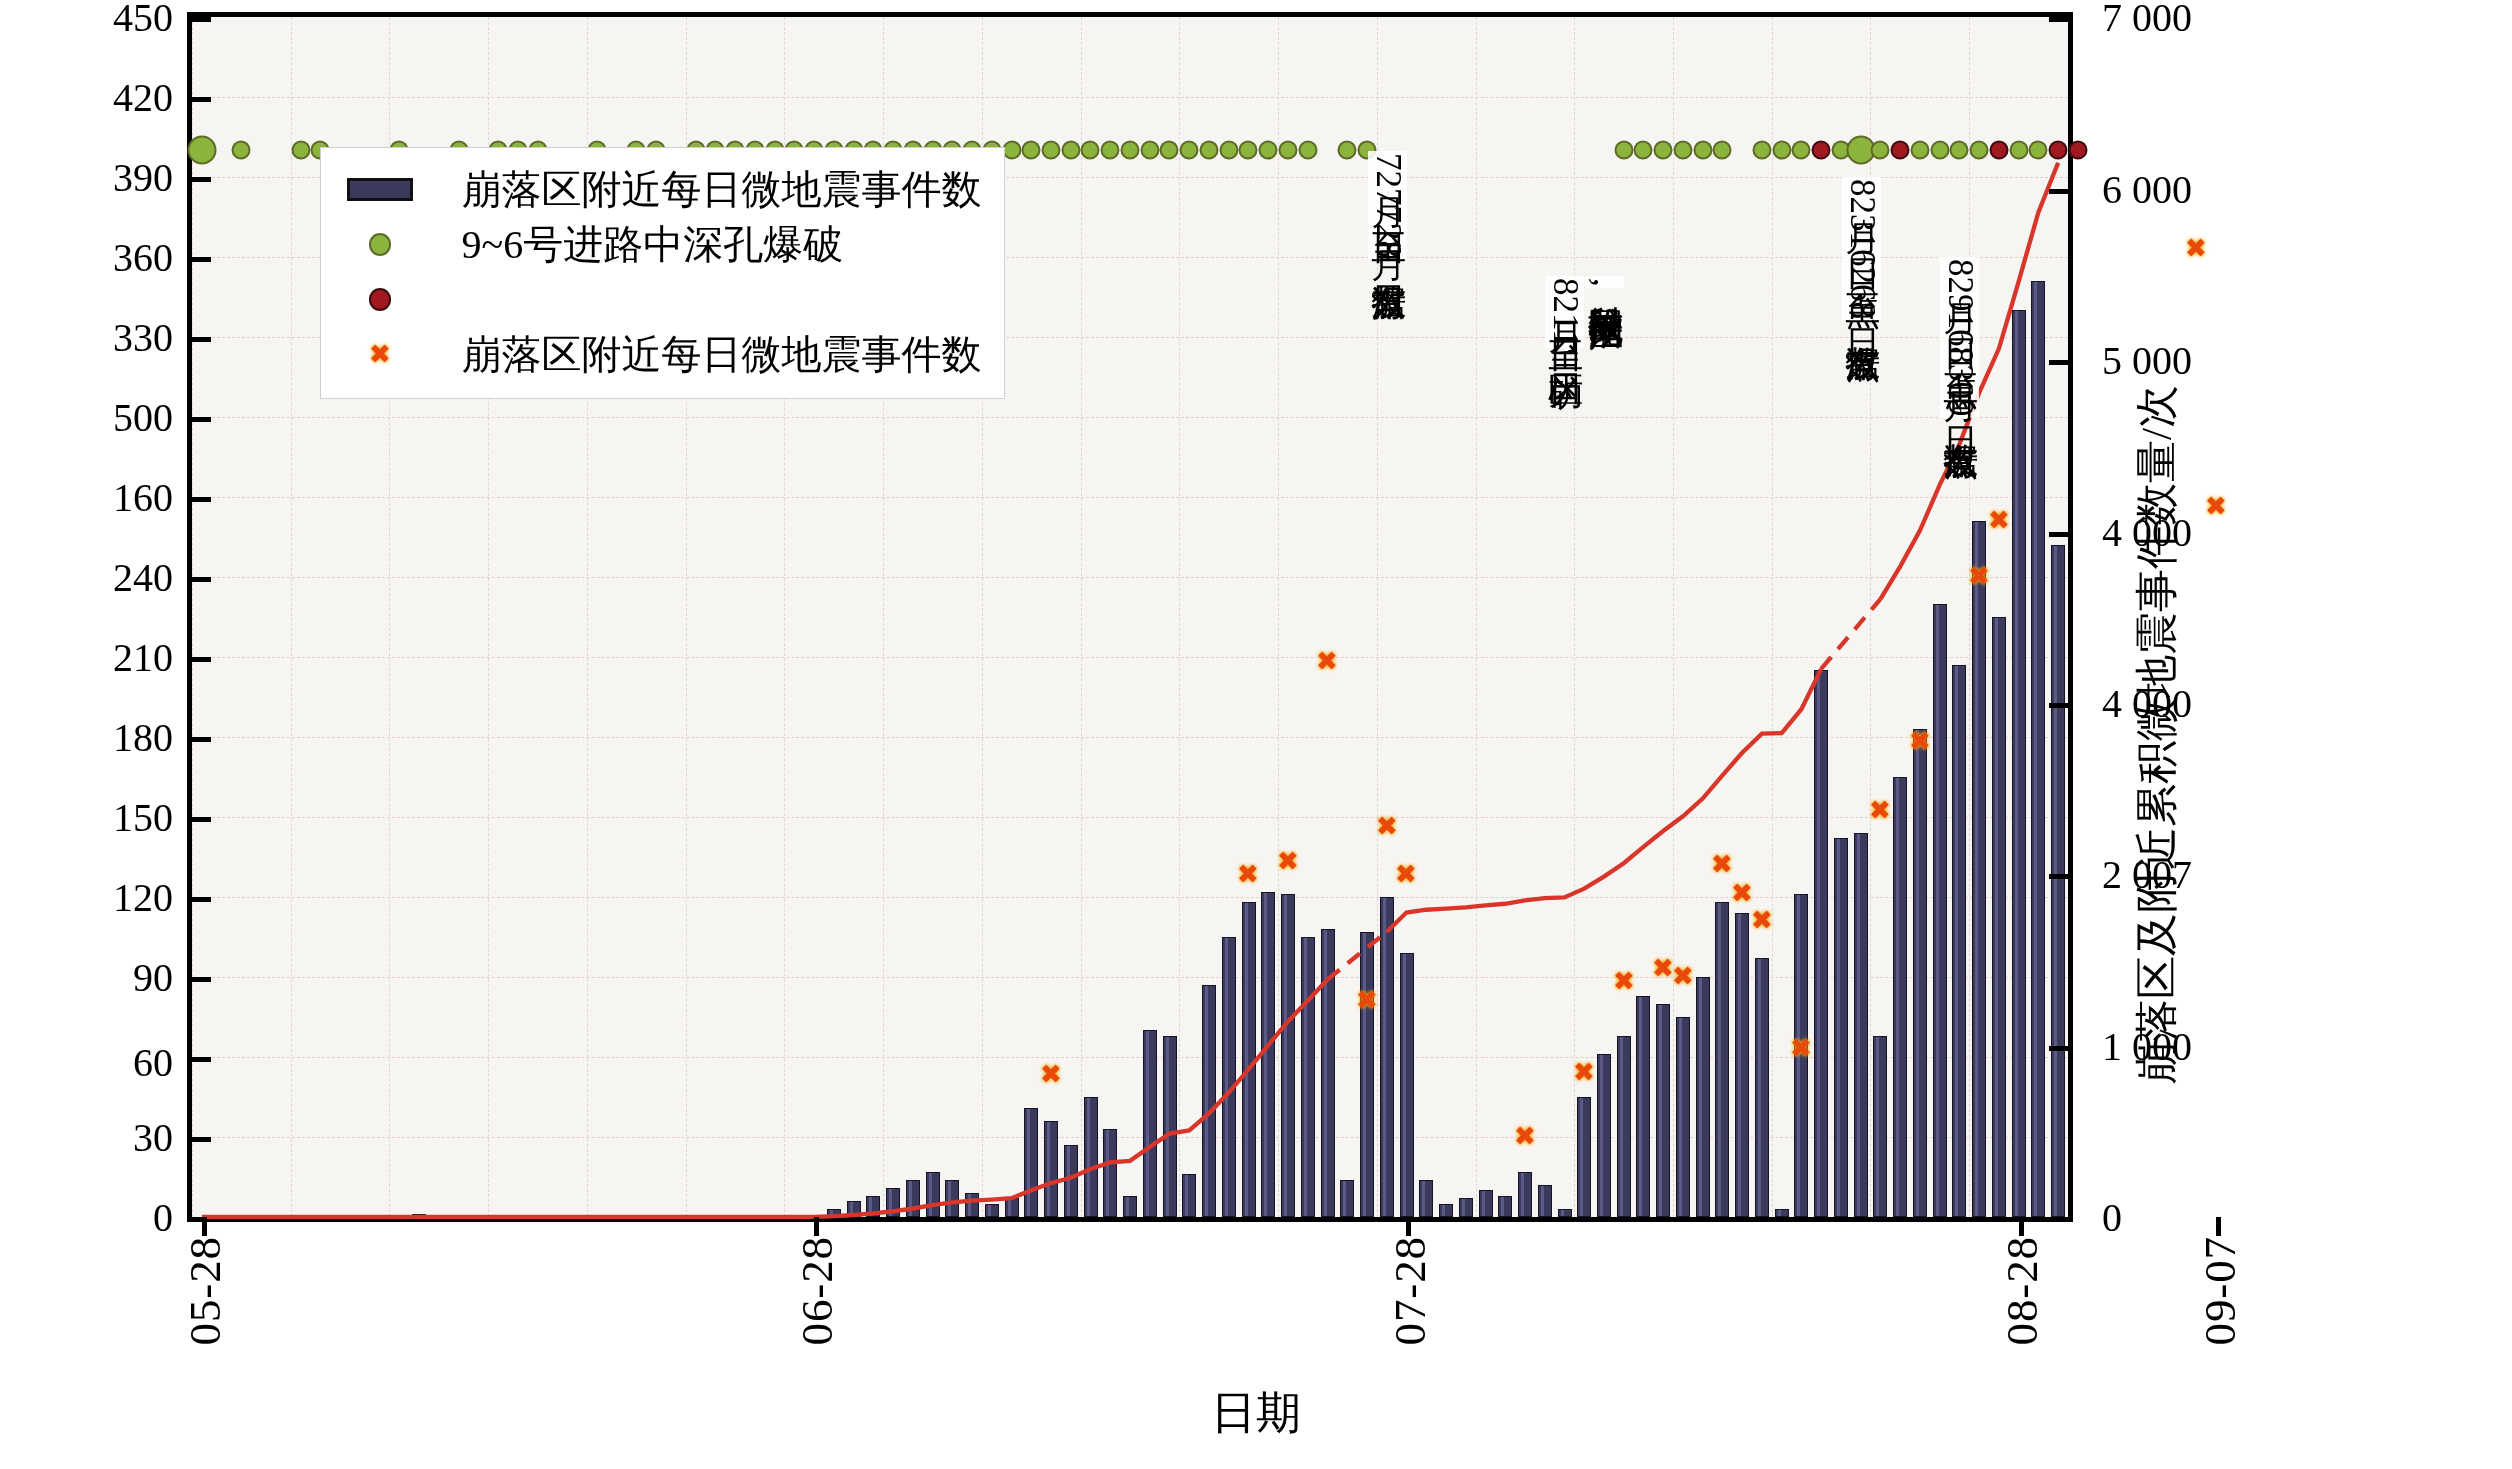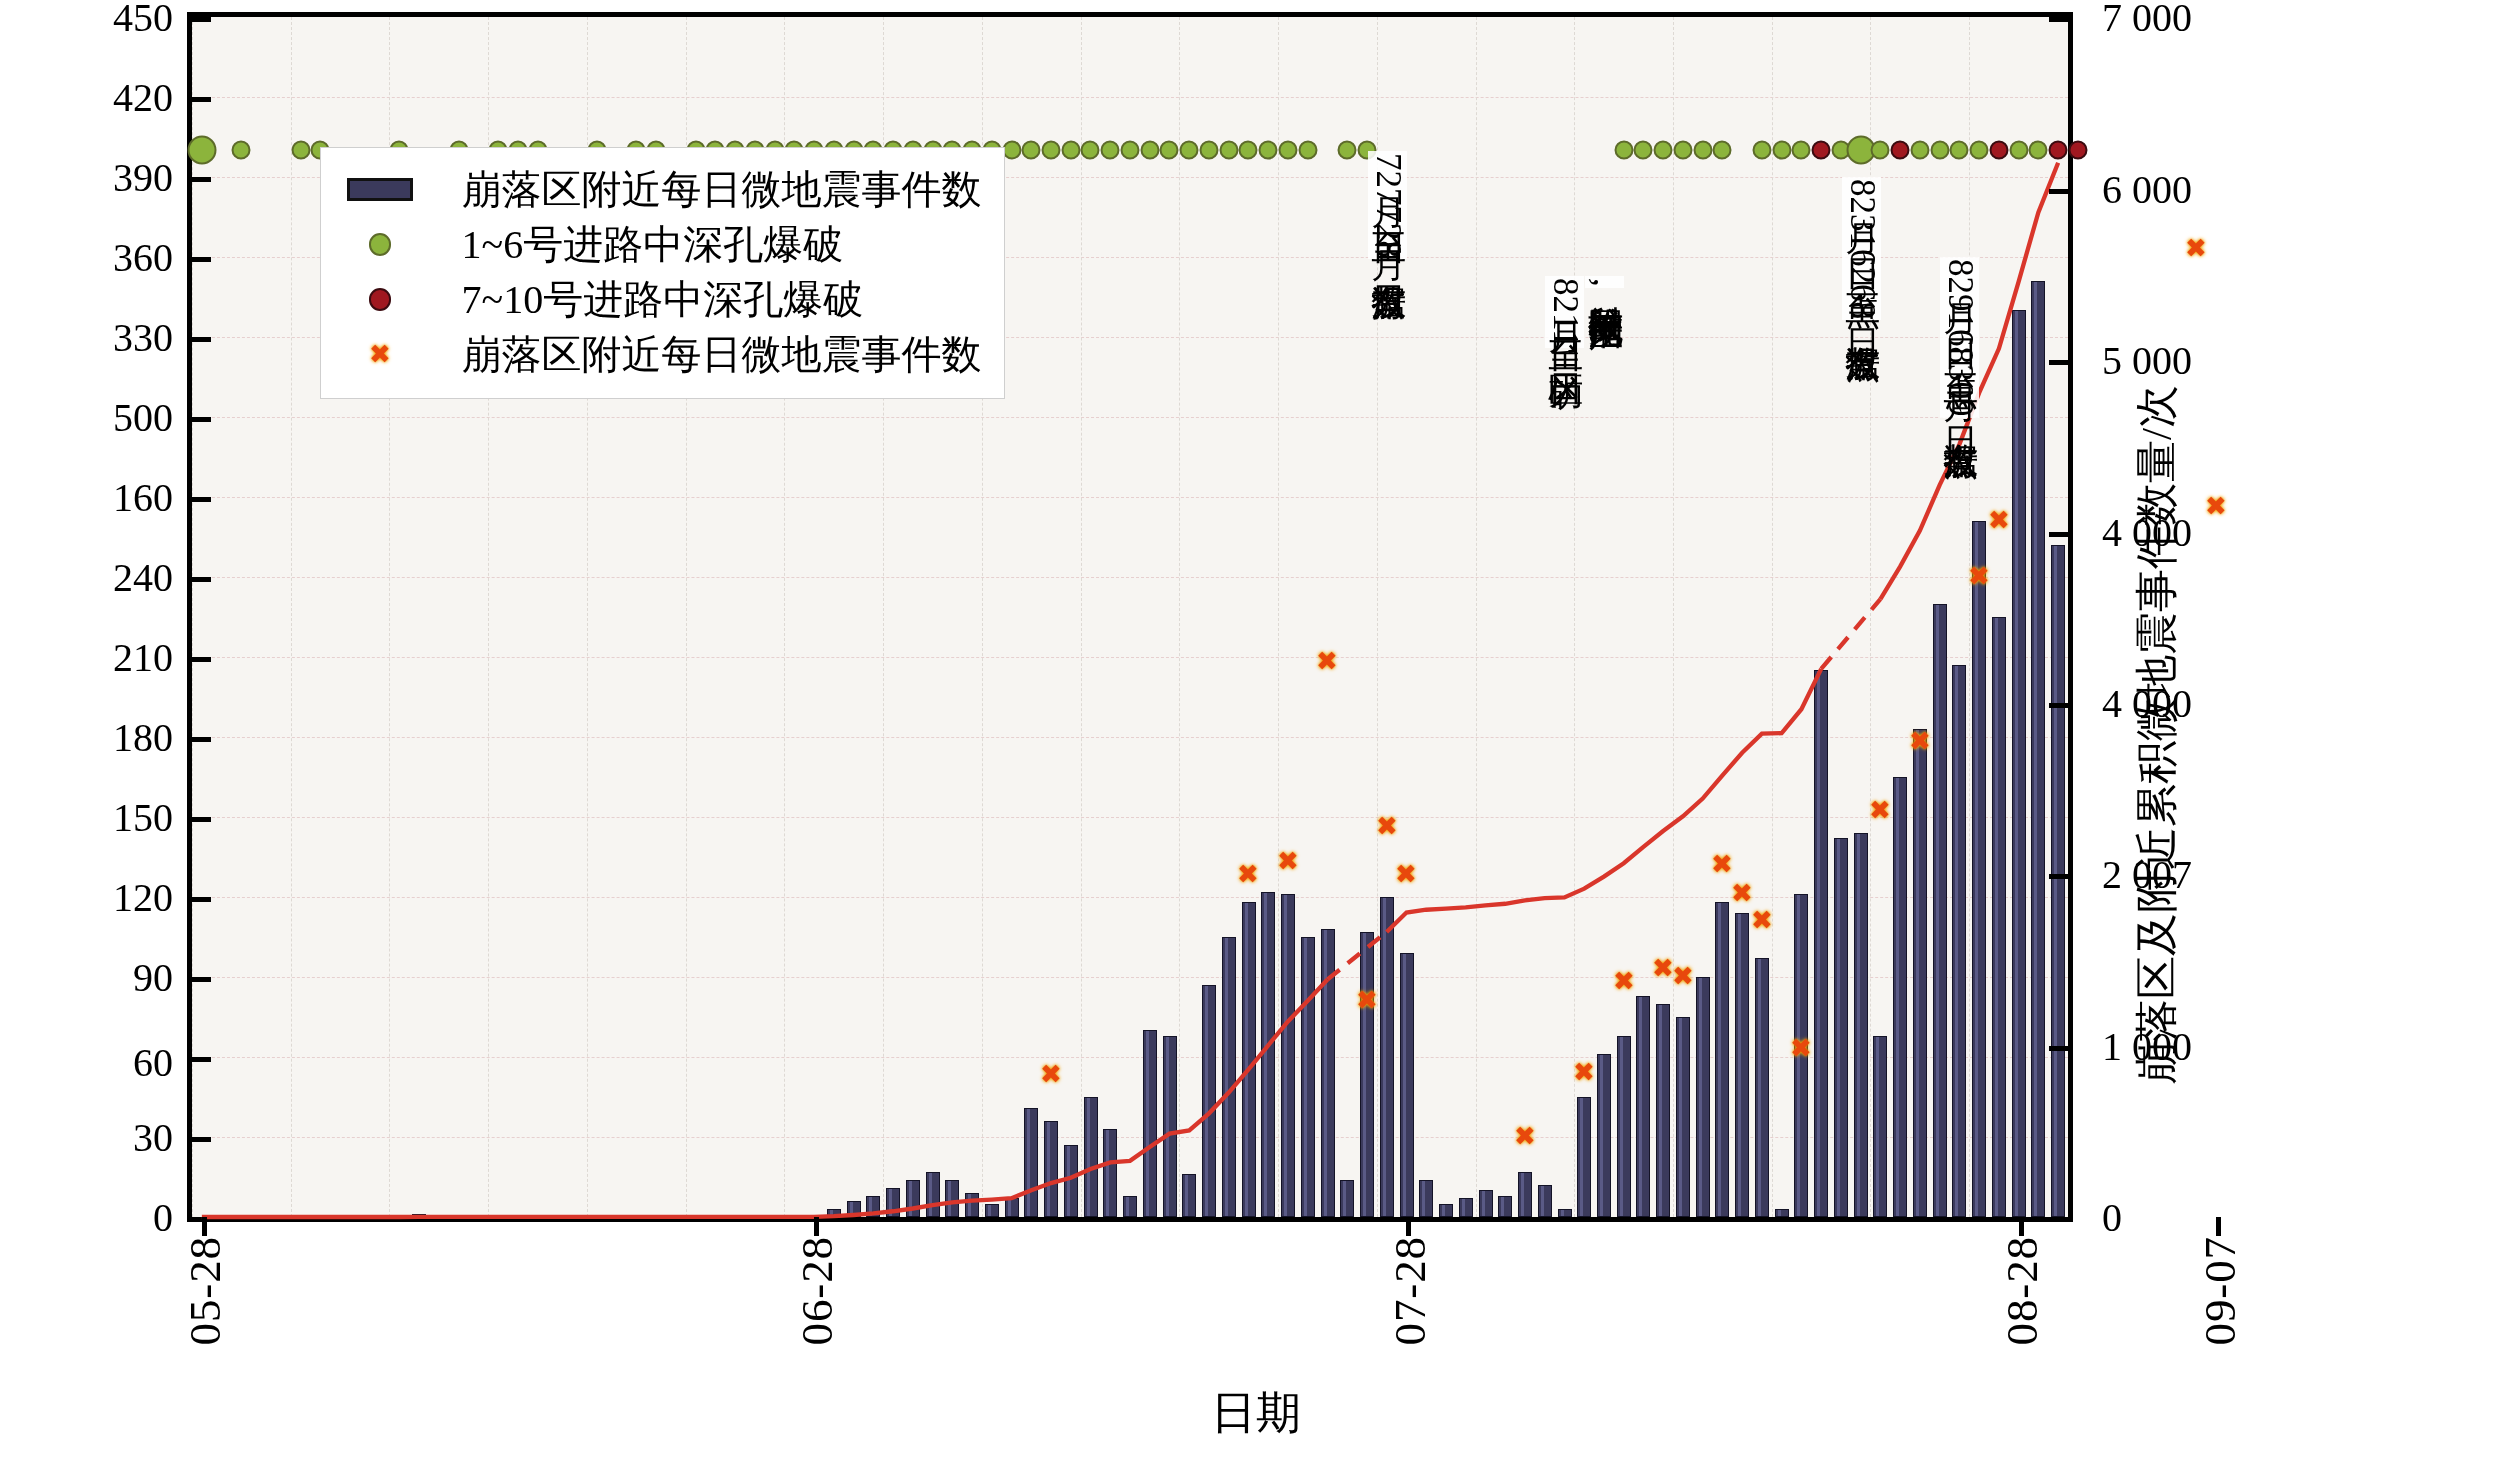--- a/index.html
+++ b/index.html
@@ -292,27 +292,26 @@
         <div class="lrow">
           <div class="lsym">
             <div class="swatch"></div>
           </div>
           <div class="ltext">崩落区附近每日微地震事件数</div>
         </div>
         <div class="lrow">
           <div class="lsym">
             <div class="ldot" style="background: rgb(140, 180, 60); border: 2.6px solid rgb(93, 107, 42);"></div>
           </div>
-          <div class="ltext">1~6号进路中深孔爆破</div>
+          <div class="ltext">9~6号进路中深孔爆破</div>
         </div>
         <div class="lrow">
           <div class="lsym">
             <div class="ldot" style="background: rgb(160, 24, 32); border: 2.6px solid rgb(59, 11, 16);"></div>
           </div>
-          <div class="ltext">7~10号进路中深孔爆破</div>
         </div>
         <div class="lrow">
           <div class="lsym">
             <div class="xmark" style="position: relative; transform: none;">✖</div>
           </div>
           <div class="ltext">崩落区附近每日微地震事件数</div>
         </div>
       </div>
   </div>
 

